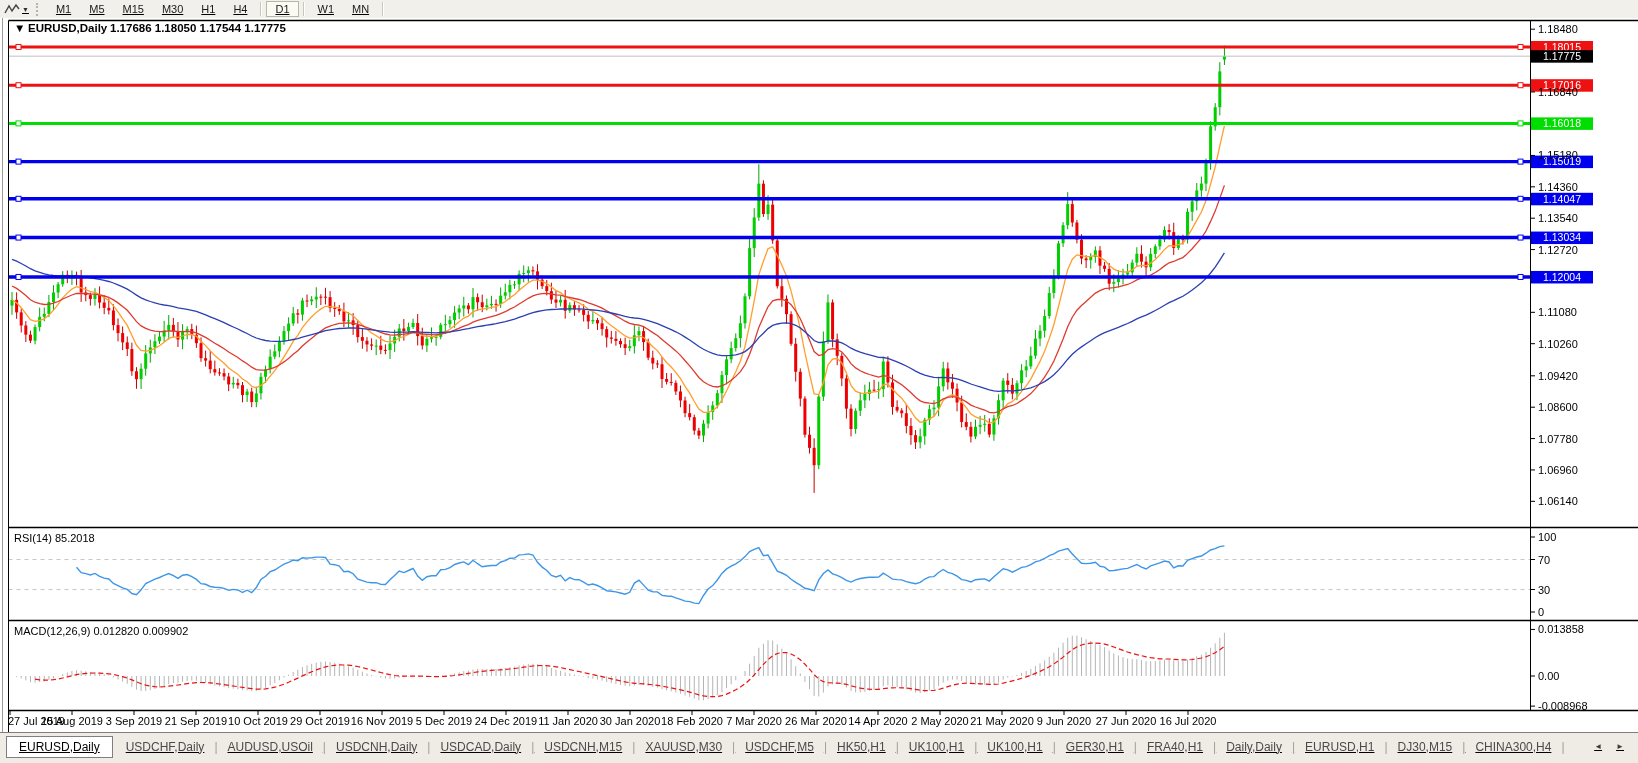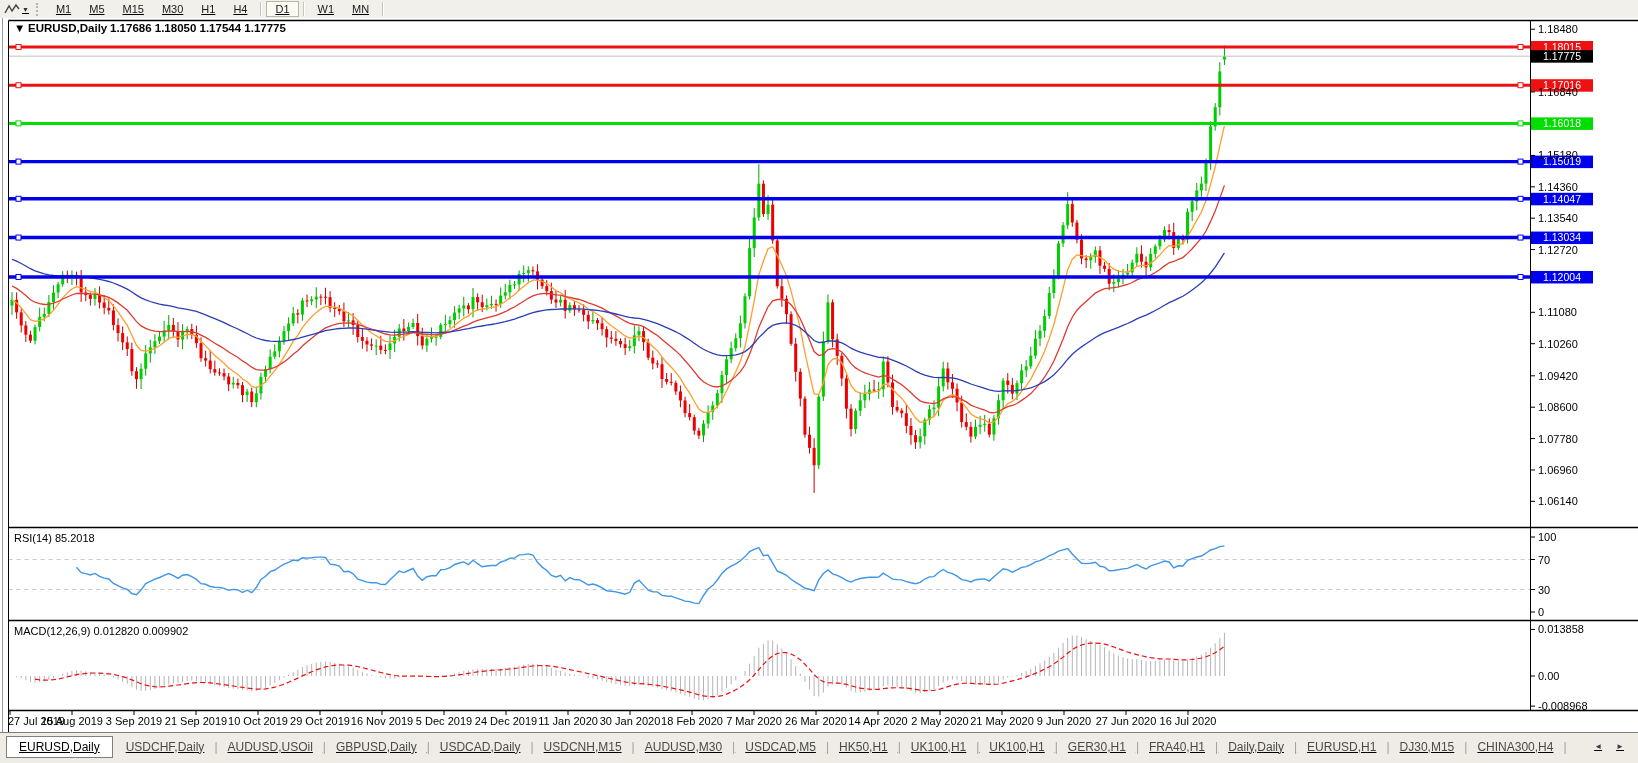--- a/index.html
+++ b/index.html
@@ -1006,29 +1006,29 @@
     <text x="14" y="617" font-size="11" fill="#000">MACD(12,26,9) 0.012820 0.009902</text>
   </svg>
 
   <div class="tabbar">
     <span id="tabs" style="display:flex;align-items:center;">
         <span class="tab active">EURUSD,Daily</span>
         <span class="tab">USDCHF,Daily</span>
         <span class="tab-sep">|</span>
         <span class="tab">AUDUSD,USOil</span>
         <span class="tab-sep">|</span>
-        <span class="tab">GBPUSD,Daily</span>
+        <span class="tab">USDCNH,Daily</span>
         <span class="tab-sep">|</span>
         <span class="tab">USDCAD,Daily</span>
         <span class="tab-sep">|</span>
         <span class="tab">USDCNH,M15</span>
         <span class="tab-sep">|</span>
-        <span class="tab">AUDUSD,M30</span>
-        <span class="tab-sep">|</span>
-        <span class="tab">USDCAD,M5</span>
+        <span class="tab">XAUUSD,M30</span>
+        <span class="tab-sep">|</span>
+        <span class="tab">USDCHF,M5</span>
         <span class="tab-sep">|</span>
         <span class="tab">HK50,H1</span>
         <span class="tab-sep">|</span>
         <span class="tab">UK100,H1</span>
         <span class="tab-sep">|</span>
         <span class="tab">UK100,H1</span>
         <span class="tab-sep">|</span>
         <span class="tab">GER30,H1</span>
         <span class="tab-sep">|</span>
         <span class="tab">FRA40,H1</span>

